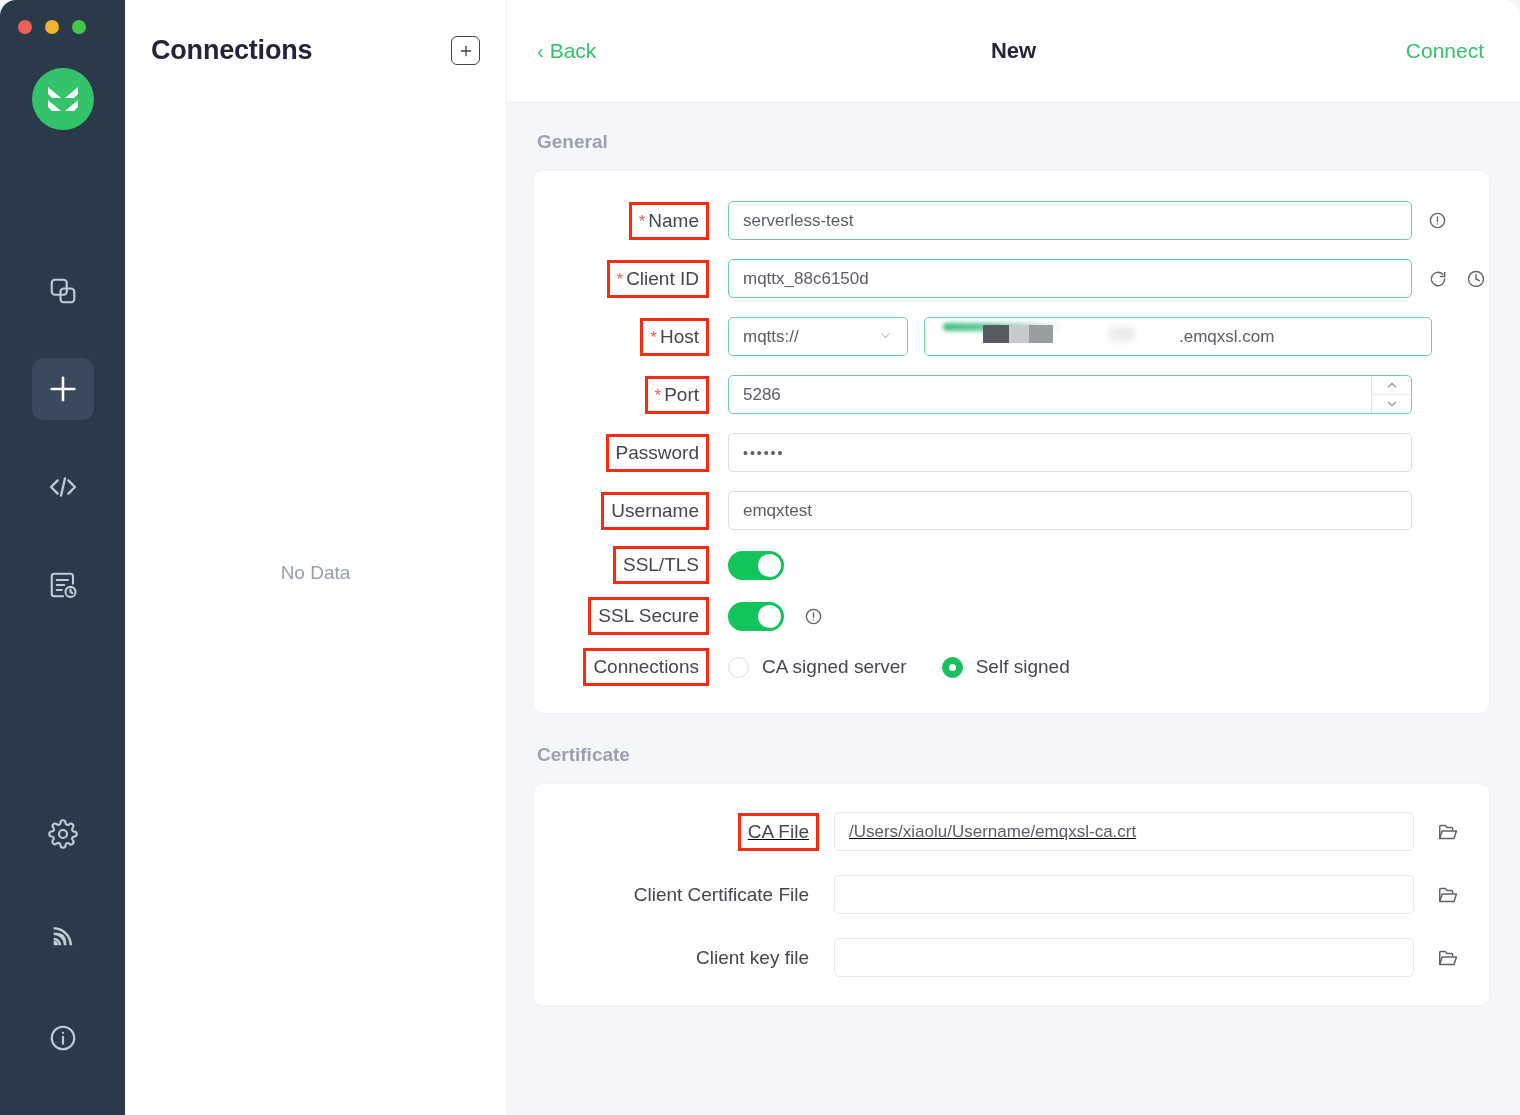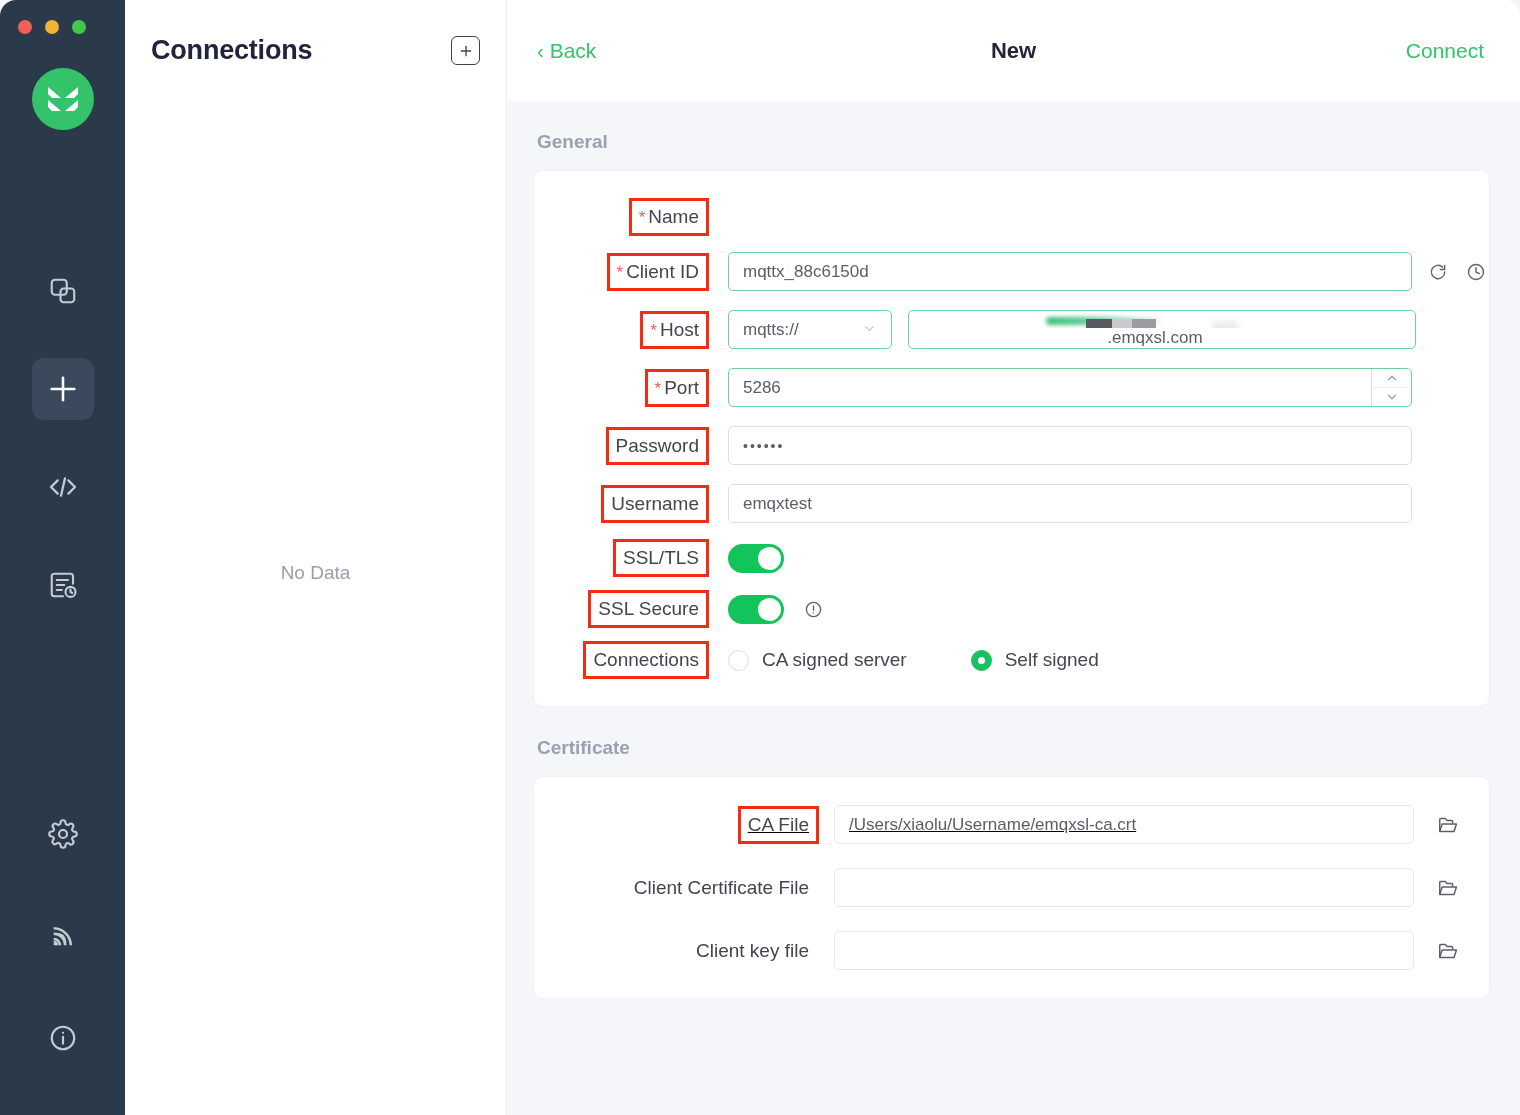--- a/index.html
+++ b/index.html
@@ -196,21 +196,21 @@
     background: #fff;
     font-size: 17px;
     color: #5a5e68;
     padding: 0 14px;
     display: flex;
     align-items: center;
     font-family: "Liberation Sans", sans-serif;
   }
   .inp.green { border-color: #6fd1a0; }
   .inp.w-main { width: 684px; }
-  .inp.w-proto { width: 164px; justify-content: space-between; text-align: right; }
+  .inp.w-proto { width: 180px; justify-content: space-between; text-align: right; }
   .inp.w-host { width: 508px; position: relative; padding-left: 0; }
   .inp.w-port { width: 684px; padding-right: 42px; position: relative; }
   .inp.w-file { width: 580px; border-color: #e6e8ec; }
 
   .chev-down { color: #c2c7d0; font-size: 15px; margin-left: auto; }
 
   
   .redact {
     position: relative;
     width: 240px; height: 39px;
@@ -259,21 +259,21 @@
   }
   .toggle .knob {
     position: absolute;
     top: 3px; right: 3px;
     width: 23px; height: 23px;
     border-radius: 50%;
     background: #fff;
   }
 
   
-  .radio-group { display: flex; gap: 64px; }
+  .radio-group { display: flex; gap: 35px; }
   .radio { display: flex; align-items: center; gap: 13px; cursor: pointer; }
   .rdot {
     width: 21px; height: 21px; border-radius: 50%;
     border: 1.6px solid #d9dde3; background: #fff;
   }
   .rdot.on {
     background: #18c060; border-color: #18c060;
     display: flex; align-items: center; justify-content: center;
   }
   .rdot.on::after { content: ""; width: 7px; height: 7px; border-radius: 50%; background: #fff; }
@@ -413,20 +413,32 @@
 
       <div class="card">
 
         <div class="row">
           <div class="label-wrap">
             <span class="lbl boxed">
               <span class="req">*</span>
               <span>Name</span>
             </span>
           </div>
+          <div class="field">
+            <div class="inp green w-main">serverless-test</div>
+            <div class="side-icons">
+              <span class="ic">
+                <svg width="19" height="19" viewBox="0 0 24 24" fill="none" stroke="#606266" stroke-width="1.7" stroke-linecap="round">
+                  <circle cx="12" cy="12" r="9"></circle>
+                    <line x1="12" y1="7.5" x2="12" y2="13"></line>
+                    <circle cx="12" cy="16.4" r="0.9" fill="#606266" stroke="none"></circle>
+                </svg>
+              </span>
+            </div>
+          </div>
         </div>
 
         <div class="row">
           <div class="label-wrap">
             <span class="lbl boxed">
               <span class="req">*</span>
               <span>Client ID</span>
             </span>
           </div>
           <div class="field">
@@ -457,21 +469,21 @@
           </div>
           <div class="field">
             <div class="inp green w-proto">
               <span>mqtts://</span>
               <span class="chev-down">
                 <svg width="15" height="15" viewBox="0 0 24 24" fill="none" stroke="#c2c7d0" stroke-width="2.2" stroke-linecap="round">
                     <polyline points="6,9 12,15 18,9"></polyline>
                   </svg>
               </span>
             </div>
-            <div class="inp green w-host" style="margin-left:16px;flex-direction:column;">
+            <div class="inp green w-host" style="margin-left:16px;">
               <span class="redact">
                 <span class="smear"></span>
                   <span class="blk1"></span>
                   <span class="blk2"></span>
                   <span class="blk3"></span>
                   <span class="blur-soft"></span>
               </span>
               <span class="host-text">.emqxsl.com</span>
             </div>
           </div>

